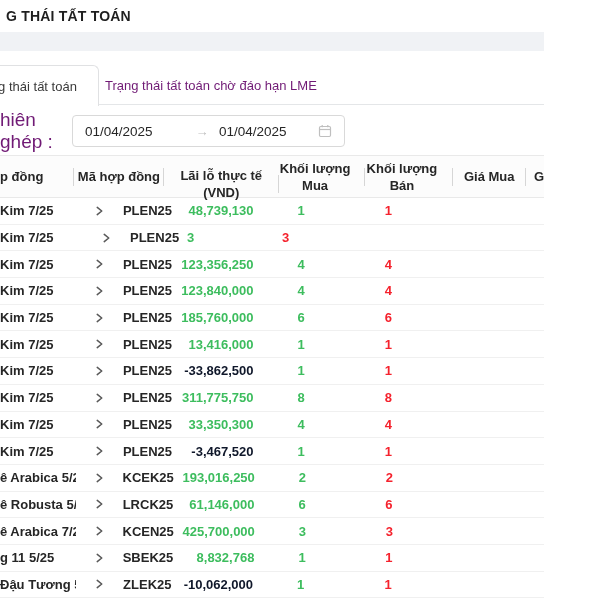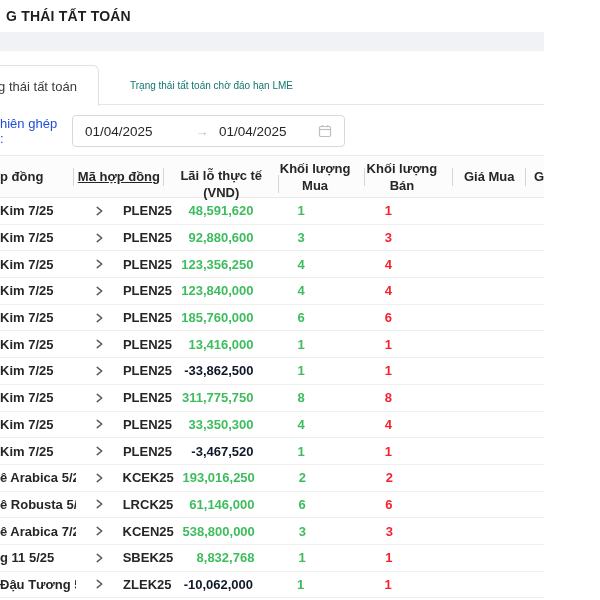--- a/index.html
+++ b/index.html
@@ -17,43 +17,43 @@
   .card{background:#ffffff;}
 
   
   .tabsbar{position:relative;height:53px;background:#ffffff;border-bottom:1px solid #e4e6e8;}
   .tab{cursor:pointer;}
   .tab-active{position:absolute;left:-24px;top:14px;width:121px;height:40px;background:#ffffff;
     border:1px solid #e0e1e3;border-bottom:none;border-radius:6px 6px 0 0;z-index:2;
     display:flex;align-items:center;justify-content:center;}
   .tab-active::after{content:"";position:absolute;left:0;right:0;bottom:-1px;height:1px;background:#ffffff;}
   .tab-active span{font-size:13px;color:#3a3a3a;}
-  .tab-plain{position:absolute;left:130px;top:14px;height:40px;display:flex;align-items:center;
-    font-size:10px;color:#0f766e;}
+  .tab-plain{position:absolute;left:105px;top:14px;height:40px;display:flex;align-items:center;
+    font-size:13px;color:#701a75;}
 
   
   .filterrow{display:flex;align-items:center;margin-top:10px;height:32px;}
-  .flabel{font-size:13px;color:#1d4ed8;width:63px;flex:none;}
+  .flabel{font-size:19px;color:#701a75;width:63px;flex:none;}
   .rangepicker{box-sizing:border-box;width:273px;height:32px;margin-left:9px;border:1px solid #d9d9d9;
     border-radius:4px;display:flex;align-items:center;padding:0 12px;background:#fff;cursor:pointer;}
   .rangepicker .d1{width:100px;font-size:13.5px;color:#262626;}
   .rangepicker .arrow{width:34px;text-align:center;font-size:13px;color:#bfbfbf;}
   .rangepicker .d2{flex:1;font-size:13.5px;color:#262626;}
   .rangepicker .cal{flex:none;display:flex;align-items:center;}
 
   
   .table{margin-top:8px;}
   .thead{display:flex;height:43px;box-sizing:border-box;border-top:1px solid #e9e9e9;border-bottom:1px solid #e9e9e9;
     background:#fcfcfc;align-items:center;}
   .hc{position:relative;font-size:13px;font-weight:700;color:#262626;white-space:pre-line;text-align:center;
     line-height:17px;display:flex;align-items:center;justify-content:center;height:100%;box-sizing:border-box;}
   .hc:not(:last-child)::after{content:"";position:absolute;right:0;top:50%;transform:translateY(-50%);
     width:1px;height:18px;background:#d6d6d6;}
   .hc1{width:83px;justify-content:flex-start;text-align:center;}
-  .hc2{width:100px;text-decoration:underline;}
+  .hc2{width:100px;}
   .hc3{width:129px;margin-top:14px;}
   .hc4{width:95px;padding-right:14px;}
   .hc5{width:96px;padding-right:14px;}
   .hc6{width:82px;}
   .hc7{flex:1;justify-content:flex-start;padding-left:8px;}
 
   .trow{display:flex;align-items:center;height:26.7px;box-sizing:border-box;border-bottom:1px solid #f0f0f0;background:#fff;}
   .tc{box-sizing:border-box;font-size:13px;color:#262626;}
   .tc1{width:83px;font-weight:600;white-space:nowrap;overflow:hidden;}
   .tc2{width:100px;display:flex;align-items:center;padding-left:19px;}
@@ -123,37 +123,36 @@
           <div class="trow">
             <div class="tc tc1">Kim 7/25</div>
             <div class="tc tc2">
               <span class="chev">
                 <svg width="9" height="10" viewBox="0 0 10 10" fill="none">
                   <path d="M2.5 1 L7.5 5 L2.5 9" stroke="#595959" stroke-width="1.7" stroke-linecap="round" stroke-linejoin="round"></path>
                 </svg>
               </span>
               <span class="code">PLEN25</span>
             </div>
-            <div class="tc tc3 pos">48,591,620</div>
-            <div class="tc tc4 buyv">1</div>
-            <div class="tc tc5 sellv">1</div>
-            <div class="tc tc6"></div>
-            <div class="tc tc7"></div>
-          </div>
-          <div class="trow">
-            <div class="tc tc1">Kim 7/25</div>
-            <div class="tc tc2">
-              <span class="chev">
-                <svg width="9" height="10" viewBox="0 0 10 10" fill="none">
-                  <path d="M2.5 1 L7.5 5 L2.5 9" stroke="#595959" stroke-width="1.7" stroke-linecap="round" stroke-linejoin="round"></path>
-                </svg>
-              </span>
-              <span class="code">PLEN25</span>
-            </div>
-            <div class="tc tc3 pos">92,880,600</div>
+            <div class="tc tc3 pos">48,739,130</div>
+            <div class="tc tc4 buyv">1</div>
+            <div class="tc tc5 sellv">1</div>
+            <div class="tc tc6"></div>
+            <div class="tc tc7"></div>
+          </div>
+          <div class="trow">
+            <div class="tc tc1">Kim 7/25</div>
+            <div class="tc tc2">
+              <span class="chev">
+                <svg width="9" height="10" viewBox="0 0 10 10" fill="none">
+                  <path d="M2.5 1 L7.5 5 L2.5 9" stroke="#595959" stroke-width="1.7" stroke-linecap="round" stroke-linejoin="round"></path>
+                </svg>
+              </span>
+              <span class="code">PLEN25</span>
+            </div>
             <div class="tc tc4 buyv">3</div>
             <div class="tc tc5 sellv">3</div>
             <div class="tc tc6"></div>
             <div class="tc tc7"></div>
           </div>
           <div class="trow">
             <div class="tc tc1">Kim 7/25</div>
             <div class="tc tc2">
               <span class="chev">
                 <svg width="9" height="10" viewBox="0 0 10 10" fill="none">
@@ -315,21 +314,21 @@
           <div class="trow">
             <div class="tc tc1">ê Arabica 7/25</div>
             <div class="tc tc2">
               <span class="chev">
                 <svg width="9" height="10" viewBox="0 0 10 10" fill="none">
                   <path d="M2.5 1 L7.5 5 L2.5 9" stroke="#595959" stroke-width="1.7" stroke-linecap="round" stroke-linejoin="round"></path>
                 </svg>
               </span>
               <span class="code">KCEN25</span>
             </div>
-            <div class="tc tc3 pos">538,800,000</div>
+            <div class="tc tc3 pos">425,700,000</div>
             <div class="tc tc4 buyv">3</div>
             <div class="tc tc5 sellv">3</div>
             <div class="tc tc6"></div>
             <div class="tc tc7"></div>
           </div>
           <div class="trow">
             <div class="tc tc1">g 11 5/25</div>
             <div class="tc tc2">
               <span class="chev">
                 <svg width="9" height="10" viewBox="0 0 10 10" fill="none">

